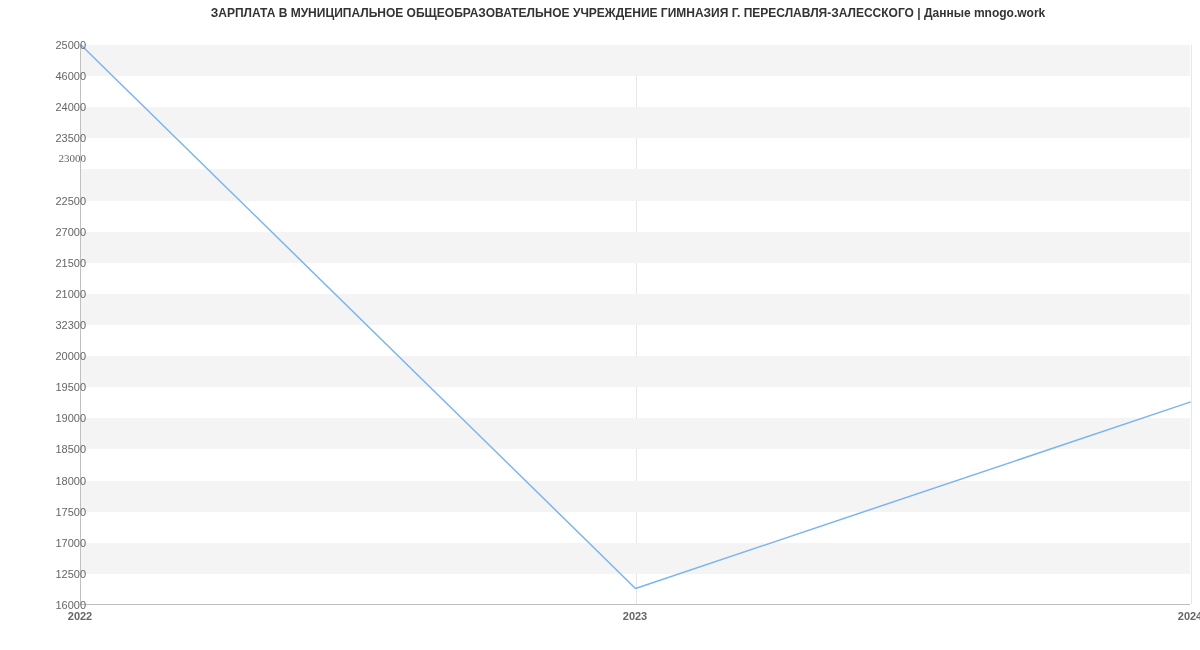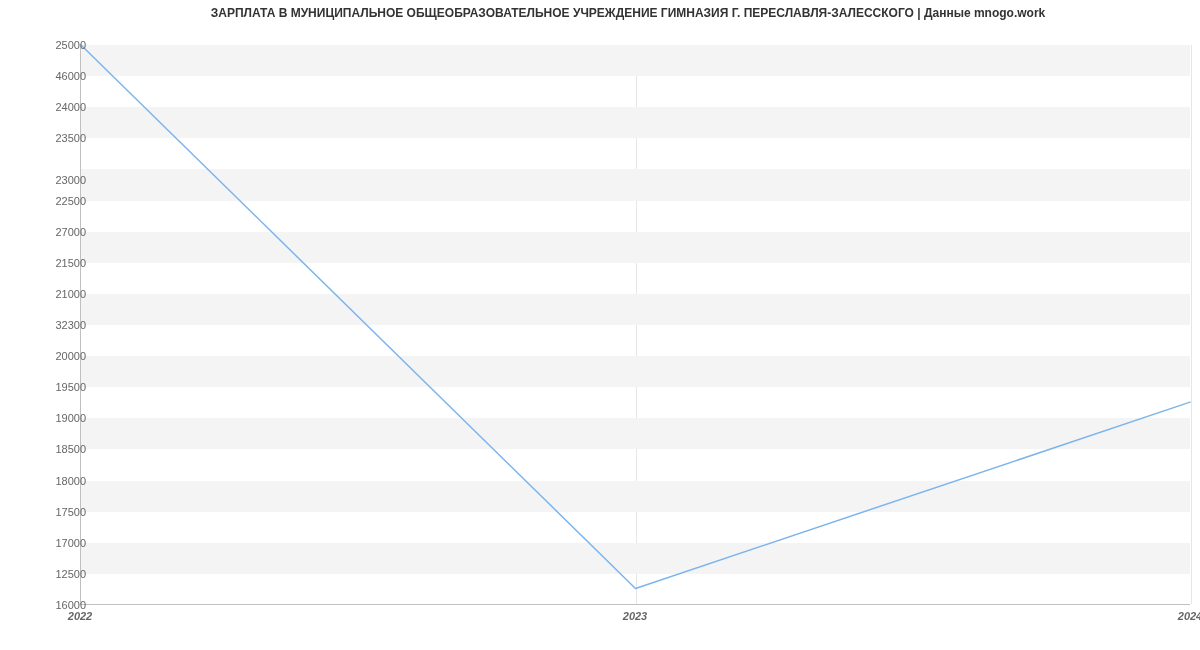--- a/index.html
+++ b/index.html
@@ -53,21 +53,20 @@
     font-size: 11px;
     transform: translateY(-50%);
   }
   .x-tick {
     position: absolute;
     top: 610px;
     color: #666666;
     font-size: 11px;
     transform: translateX(-50%);
     font-weight: bold;
-    font-style: italic;
   }
   .x-grid {
     position: absolute;
     top: 0;
     bottom: 0;
     width: 0;
     border-left: 1px solid #e6e6e6;
   }
   svg.line {
     position: absolute;
@@ -113,21 +112,21 @@
     <div class="y-tick" style="top: 480.556px;">18000</div>
     <div class="y-tick" style="top: 449.444px;">18500</div>
     <div class="y-tick" style="top: 418.333px;">19000</div>
     <div class="y-tick" style="top: 387.222px;">19500</div>
     <div class="y-tick" style="top: 356.111px;">20000</div>
     <div class="y-tick" style="top: 325px;">32300</div>
     <div class="y-tick" style="top: 293.889px;">21000</div>
     <div class="y-tick" style="top: 262.778px;">21500</div>
     <div class="y-tick" style="top: 231.667px;">27000</div>
     <div class="y-tick" style="top: 200.556px;">22500</div>
-    <div class="y-tick" style="top: 180px;">23000</div>
+    <div class="y-tick" style="top: 158px; font-family: Liberation Serif, serif;">23000</div>
     <div class="y-tick" style="top: 138.333px;">23500</div>
     <div class="y-tick" style="top: 107.222px;">24000</div>
     <div class="y-tick" style="top: 76.1111px;">46000</div>
     <div class="y-tick" style="top: 45px;">25000</div>
     <div class="x-tick" style="left: 80px;">2022</div>
     <div class="x-tick" style="left: 635px;">2023</div>
     <div class="x-tick" style="left: 1190px;">2024</div>
   </div>
 
 </body></html>

